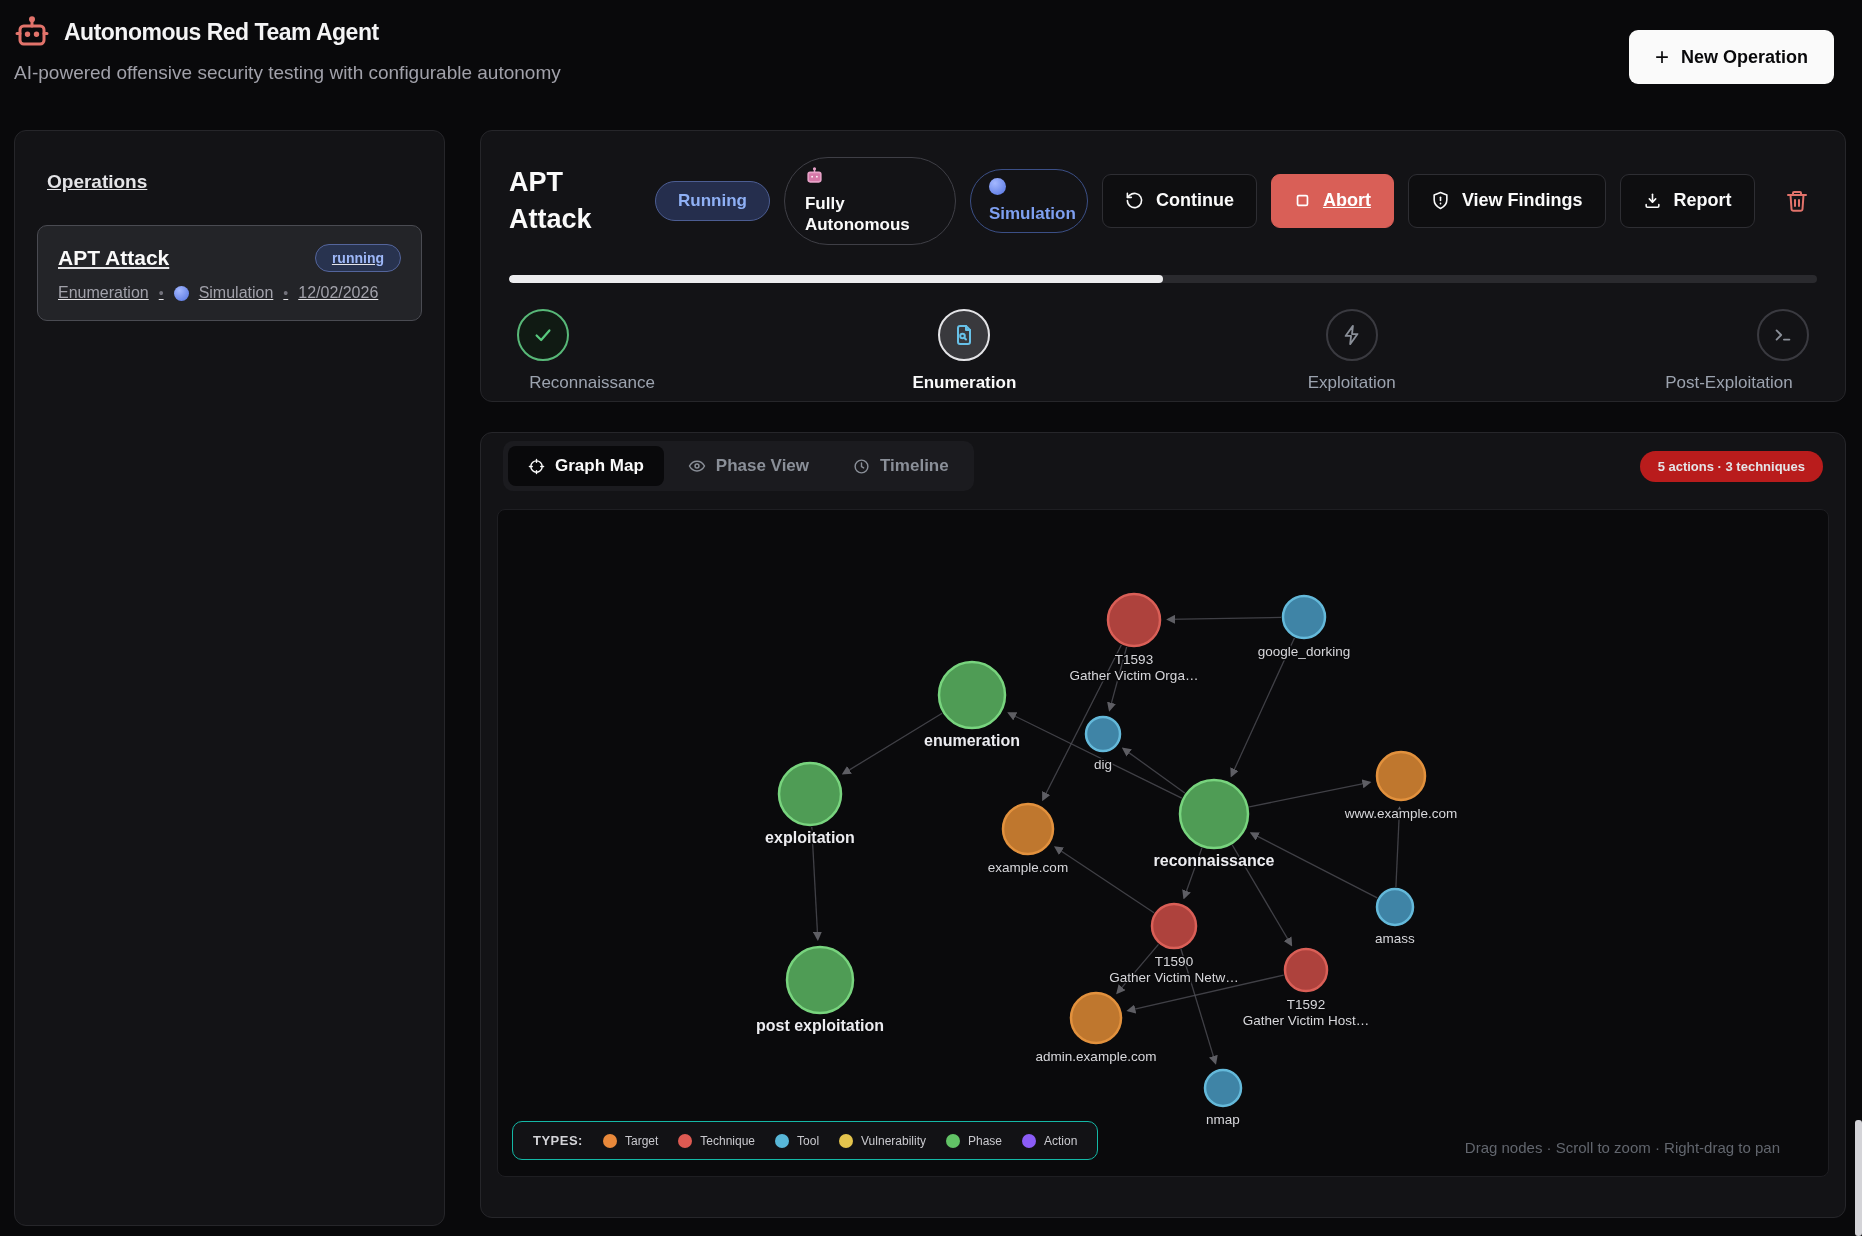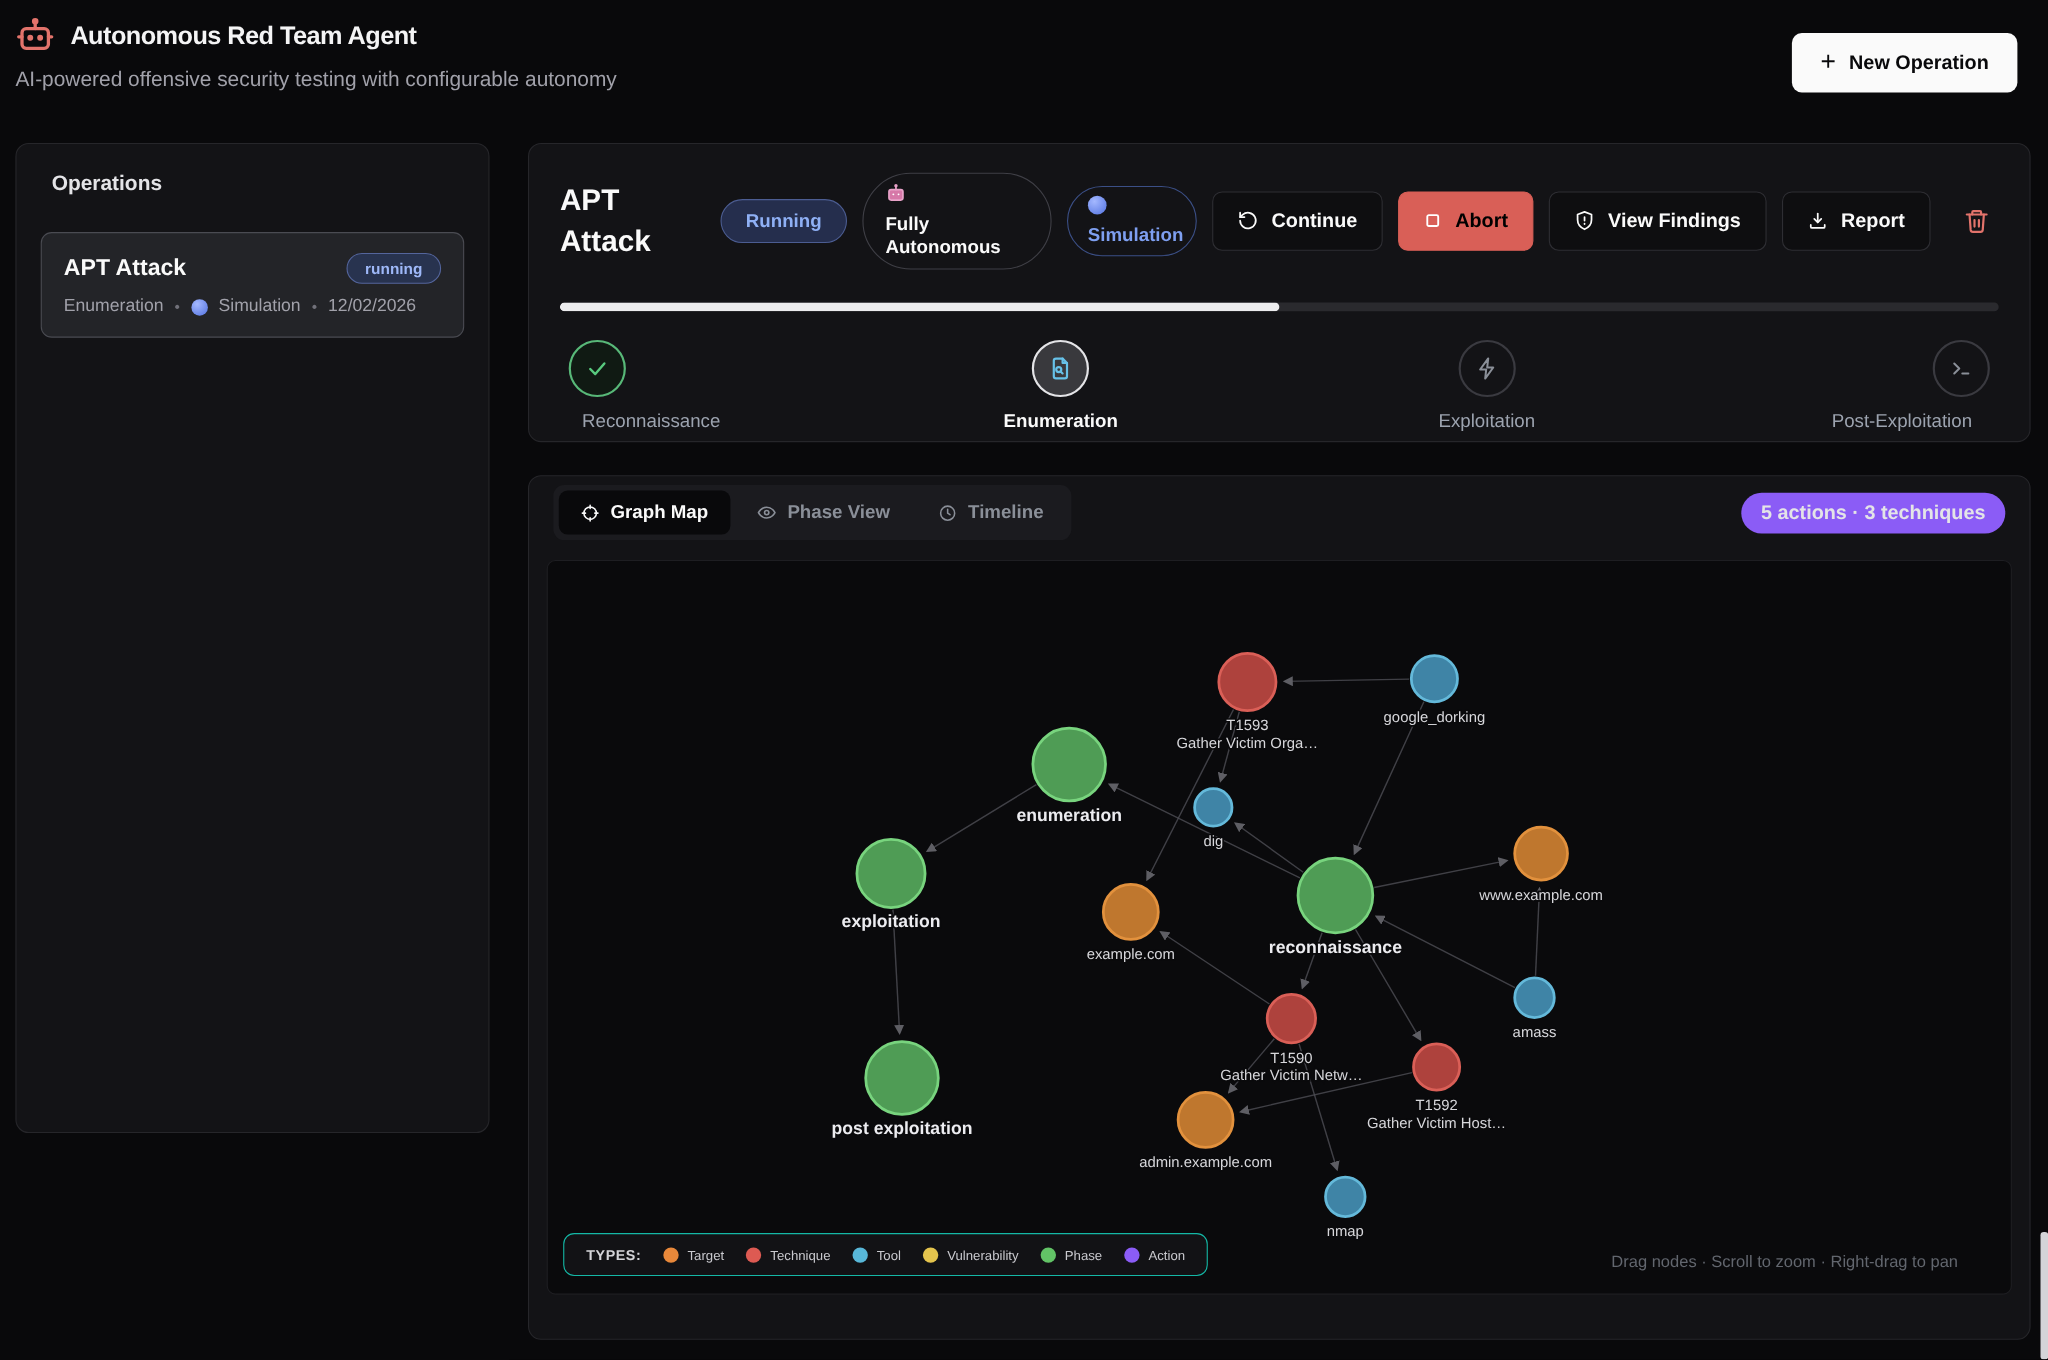--- a/index.html
+++ b/index.html
@@ -12,22 +12,22 @@
   .app-title-row { display:flex; align-items:center; gap:14px; }
   .app-title { font-size:23px; font-weight:bold; color:#f4f4f5; letter-spacing:-0.5px; }
   .app-subtitle { margin-top:12px; font-size:19px; color:#a1a1aa; }
   .new-op-btn { position:absolute; right:14px; top:16px; height:54px; padding:0 26px;
     background:#fafafa; color:#09090b; border:none; border-radius:9px; font-size:18px;
     font-weight:600; display:flex; align-items:center; gap:12px; cursor:pointer;
     font-family:inherit; }
   .new-op-btn .plus { font-size:24px; font-weight:400; line-height:1; }
 
   
-  .sidebar { position:absolute; left:14px; top:130px; width:431px; height:900px;
-    background:#131316; border:1px solid #26262a; border-radius:12px; padding:26px 22px; }
+  .sidebar { position:absolute; left:14px; top:130px; width:431px; height:1096px;
+    background:#131316; border:1px solid #26262a; border-radius:12px; padding:40px 22px;text-decoration:underline; }
   .sidebar-title { font-size:19px; font-weight:600; color:#e4e4e7; margin-left:10px; }
   .op-card { margin-top:32px; background:#232428; border:1px solid #4a4b52; border-radius:10px;
     padding:18px 20px; cursor:pointer; }
   .op-card-row { display:flex; align-items:center; justify-content:space-between; }
   .op-card-name { font-size:21px; font-weight:bold; color:#fafafa; }
   .op-card-badge { background:#28334f; border:1px solid #54659c; color:#9eb8f8;
     font-size:14px; font-weight:bold; padding:5px 16px; border-radius:999px; }
   .op-card-meta { margin-top:12px; display:flex; align-items:center; gap:10px;
     font-size:16px; color:#a1a1aa; }
   .meta-sep { color:#71717a; font-size:14px; }
@@ -46,21 +46,21 @@
   .pill { display:flex; align-items:center; border-radius:999px; font-weight:600; }
   .pill-running { background:#252e4d; border:1px solid #4c5d92; color:#8fb0f5;
     font-size:17px; padding:9px 22px; flex:none; }
   .pill-autonomy { border:1px solid #3f3f46; color:#fafafa; font-size:17px;
     padding:8px 20px; width:172px; flex:none; flex-wrap:wrap; gap:8px; line-height:1.25; }
   .pill-mode { border:1px solid #3b4f86; color:#7e9ff0; font-size:17px;
     padding:8px 18px; width:118px; flex:none; flex-wrap:wrap; gap:8px; line-height:1.25; }
   .btn { height:54px; display:flex; align-items:center; gap:12px; padding:0 22px;
     border-radius:9px; font-size:18px; font-weight:600; font-family:inherit; cursor:pointer;
     background:#0e0e10; border:1px solid #2e2e33; color:#fafafa; flex:none; }
-  .btn-abort { background:#d95f57; border-color:#d95f57; color:#000000; }
+  .btn-abort { background:#d95f57; border-color:#d95f57; color:#ffffff;text-decoration:underline; }
   .icon-btn-trash { margin-left:auto; margin-right:8px; background:none; border:none;
     cursor:pointer; flex:none; }
   .progress-track { margin-top:30px; height:8px; background:#2a2a2e; border-radius:4px;
     overflow:hidden; }
   .progress-fill { height:100%; background:#ececee; border-radius:4px; }
   .steps-row { margin-top:26px; display:flex; justify-content:space-between; padding:0 8px; }
   .step { display:flex; flex-direction:column; align-items:center; gap:12px; width:180px; }
   .step:first-child { align-items:flex-start; width:150px; }
   .step:first-child .step-label { align-self:center; }
   .step:last-child { align-items:flex-end; width:160px; }
@@ -75,21 +75,21 @@
 
   
   .graph-panel { position:relative; margin-top:30px; height:786px; padding:8px 16px; }
   .graph-header { display:flex; align-items:center; justify-content:space-between;
     padding:0 6px; }
   .tab-group { display:flex; background:#1b1b1f; border-radius:10px; padding:5px; gap:4px; }
   .tab { display:flex; align-items:center; gap:10px; padding:10px 20px; border-radius:8px;
     font-size:17px; font-weight:600; color:#8a8f98; cursor:pointer; background:transparent;
     border:none; font-family:inherit; }
   .tab.active { background:#09090b; color:#fafafa; }
-  .stats-badge { background:#8b5cf6; color:#e4e4e7; font-size:18px; font-weight:600;
+  .stats-badge { background:#b91c1c; color:#e4e4e7; font-size:13px; font-weight:600;
     padding:8px 18px; border-radius:999px; }
   .graph-canvas { position:relative; margin-top:18px; width:1332px; height:668px;
     background:#0a0a0c; border:1px solid #1e1e22; border-radius:8px; overflow:hidden; }
   .graph-svg { position:absolute; inset:0; }
   .graph-legend { position:absolute; left:14px; bottom:16px; display:flex; align-items:center;
     gap:20px; background:rgba(19,19,22,.9); border:1px solid #14b8a6; border-radius:10px;
     padding:11px 20px; }
   .legend-title { font-size:13px; font-weight:bold; color:#d4d4d8; letter-spacing:.5px; }
   .legend-item { display:flex; align-items:center; gap:8px; font-size:12px; color:#c9c9ce; }
   .legend-dot { width:14px; height:14px; border-radius:50%; }

